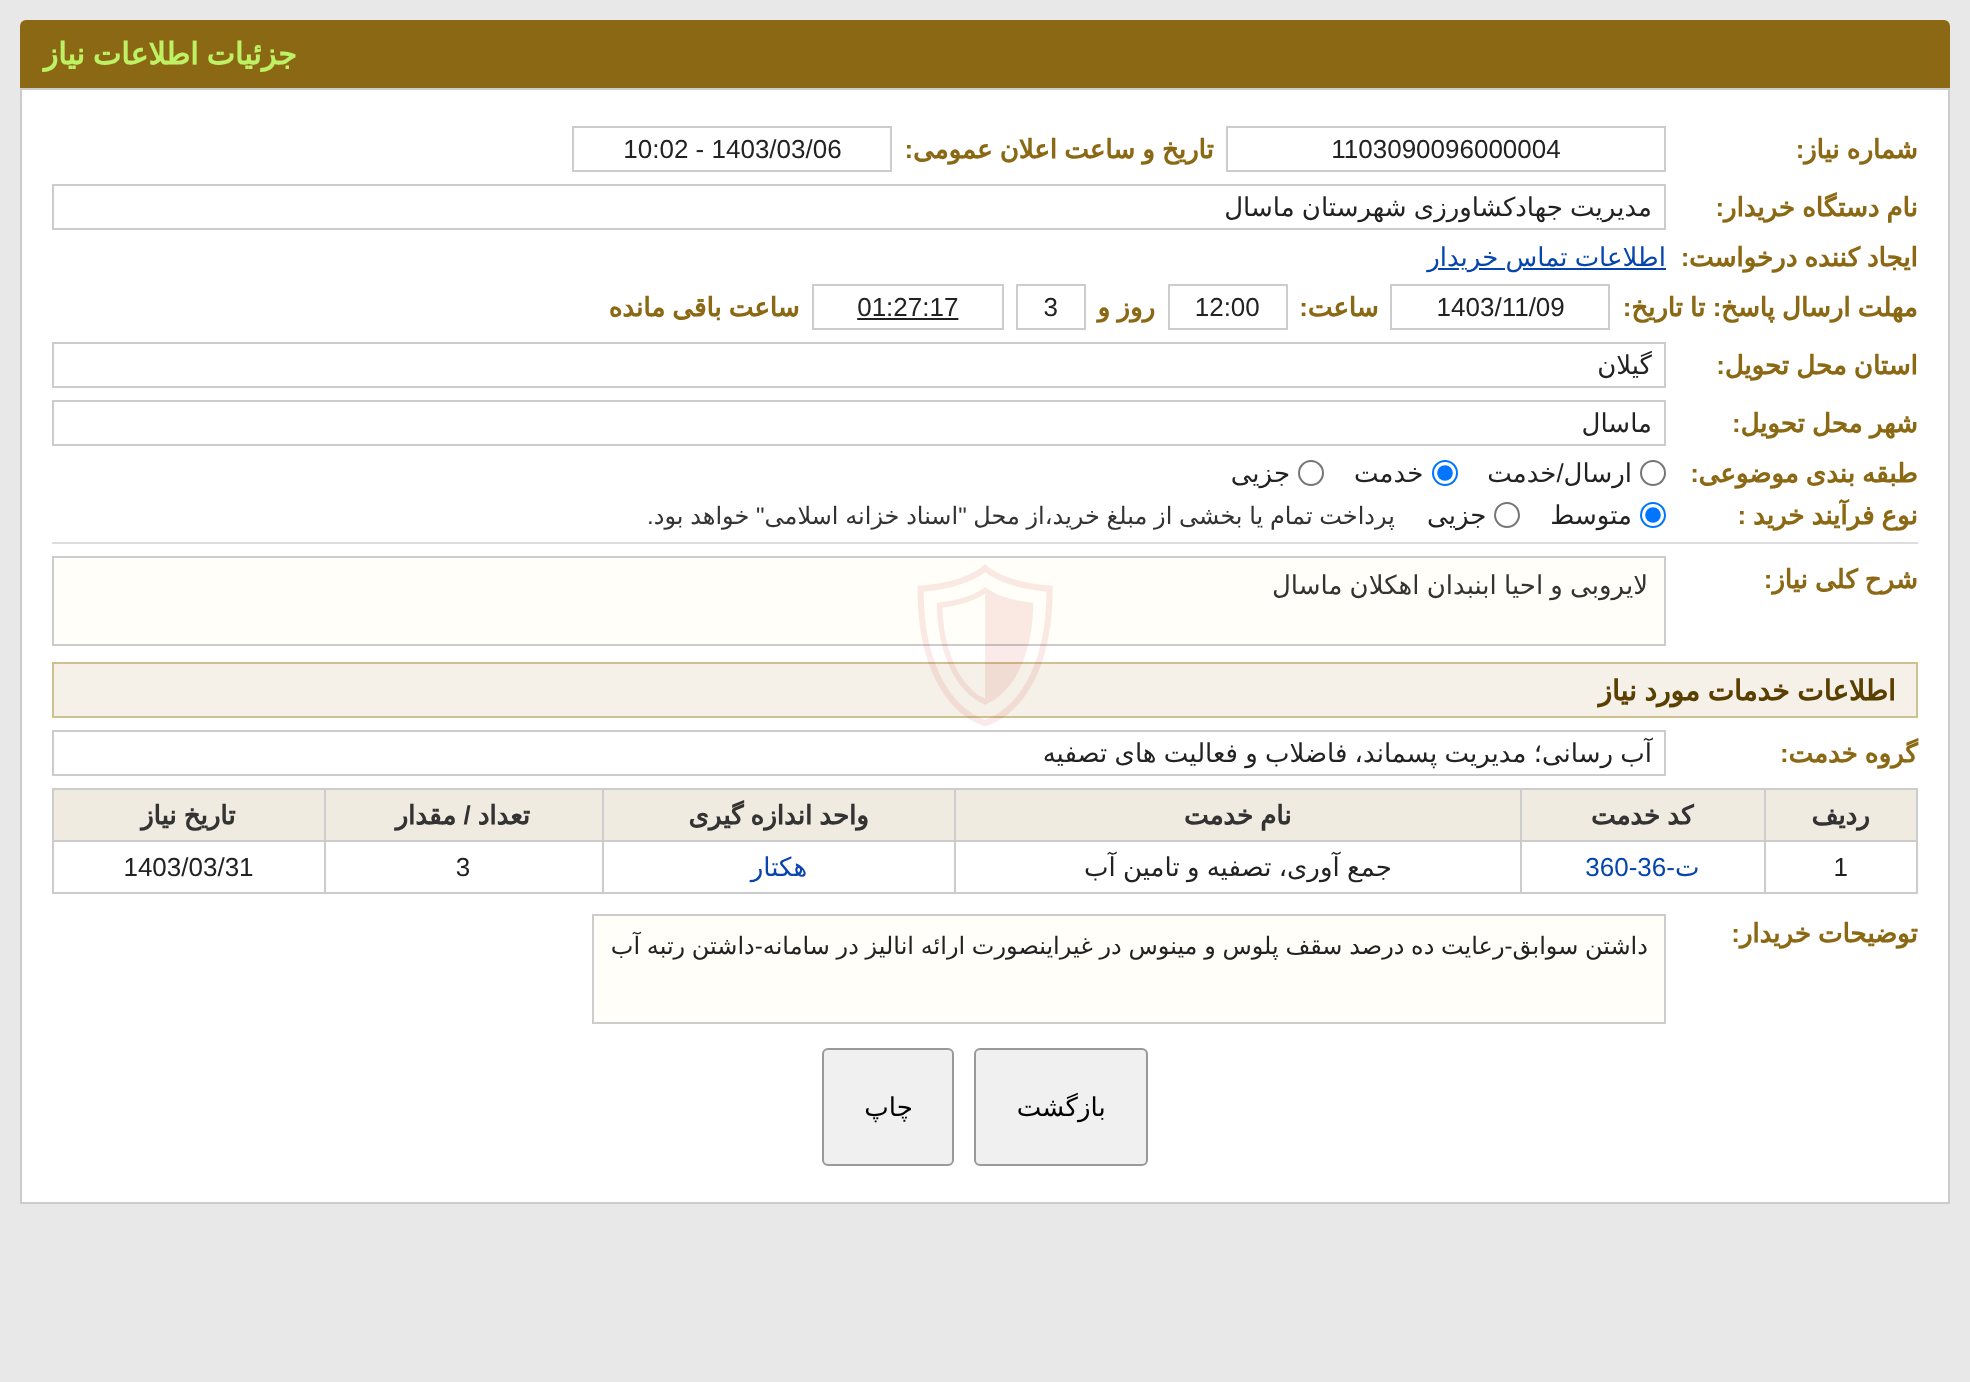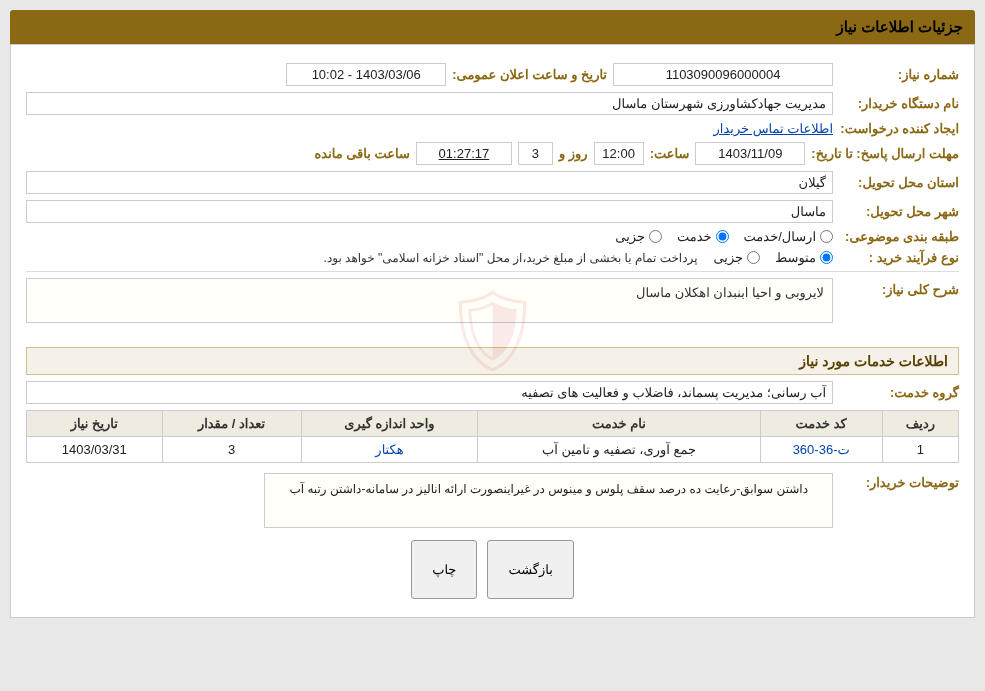--- a/index.html
+++ b/index.html
@@ -10,22 +10,22 @@
       direction: rtl;
       color: #222;
     }
     .page-wrapper {
       width: 985px;
       margin: 0 auto;
       padding: 10px;
     }
     .header-bar {
       background: #8B6914;
-      color: #000000;
-      text-align: right;
+      color: #bef264;
+      text-align: left;
       padding: 8px 12px;
       font-size: 15px;
       font-weight: bold;
       border-radius: 3px 3px 0 0;
     }
     .main-content {
       background: #fff;
       border: 1px solid #ccc;
       padding: 10px 15px;
     }
@@ -70,21 +70,21 @@
       text-decoration: underline;
       cursor: pointer;
     }
     .section-title {
       background: #f5f0e8;
       border: 1px solid #d0c090;
       padding: 5px 10px;
       font-weight: bold;
       font-size: 14px;
       color: #5a4000;
-      margin: 24px 0 6px 0;
+      margin: 8px 0 6px 0;
       text-align: right;
     }
     .radio-group {
       display: flex;
       gap: 15px;
       align-items: center;
       direction: rtl;
     }
     .radio-item {
       display: flex;
@@ -120,21 +120,21 @@
       padding: 5px 8px;
       text-align: center;
     }
     .td-link {
       color: #0645ad;
       cursor: pointer;
     }
     .note-box {
       border: 1px solid #ccc;
       background: #fffef8;
-      padding: 6px 24px;
+      padding: 6px 8px;
       min-height: 55px;
       text-align: right;
       margin-top: 2px;
       font-size: 12px;
       line-height: 1.6;
     }
     .btn-row {
       display: flex;
       justify-content: center;
       gap: 10px;
@@ -194,21 +194,21 @@
 
     <div class="info-row">
       <span class="label">ایجاد کننده درخواست:</span>
       <span class="link-text" style="white-space:nowrap;">اطلاعات تماس خریدار</span>
     </div>
 
     <div class="info-row">
       <span class="label">مهلت ارسال پاسخ: تا تاریخ:</span>
       <div class="value-box-fixed" style="width:110px;">1403/11/09</div>
       <span class="label-sm">ساعت:</span>
-      <div class="value-box-fixed" style="width:50px;">12:00</div>
+      <div class="value-box-fixed" style="width:60px;">12:00</div>
       <span class="label-sm">روز و</span>
       <div class="value-box-fixed" style="width:35px;">3</div>
       <div class="value-box-fixed" style="width:96px;text-decoration:underline;">01:27:17</div>
       <span class="label-sm">ساعت باقی مانده</span>
     </div>
 
     <div class="info-row">
       <span class="label">استان محل تحویل:</span>
       <div class="value-box">گیلان</div>
     </div>

